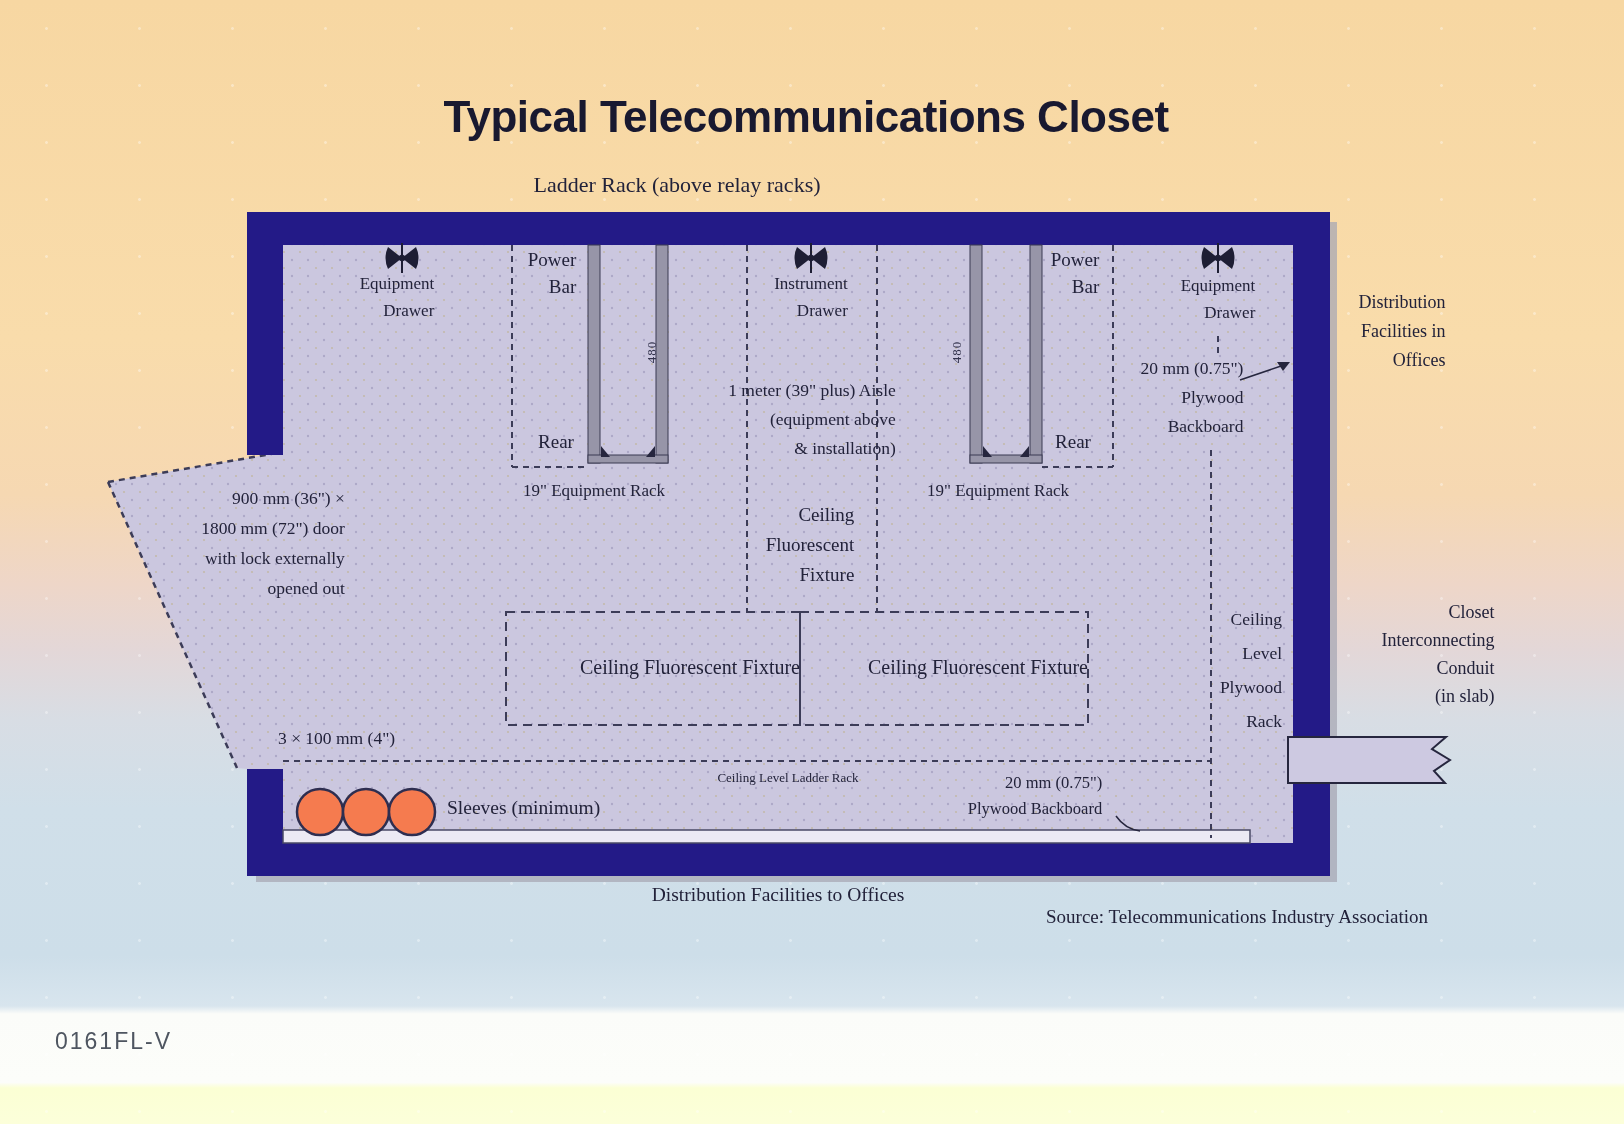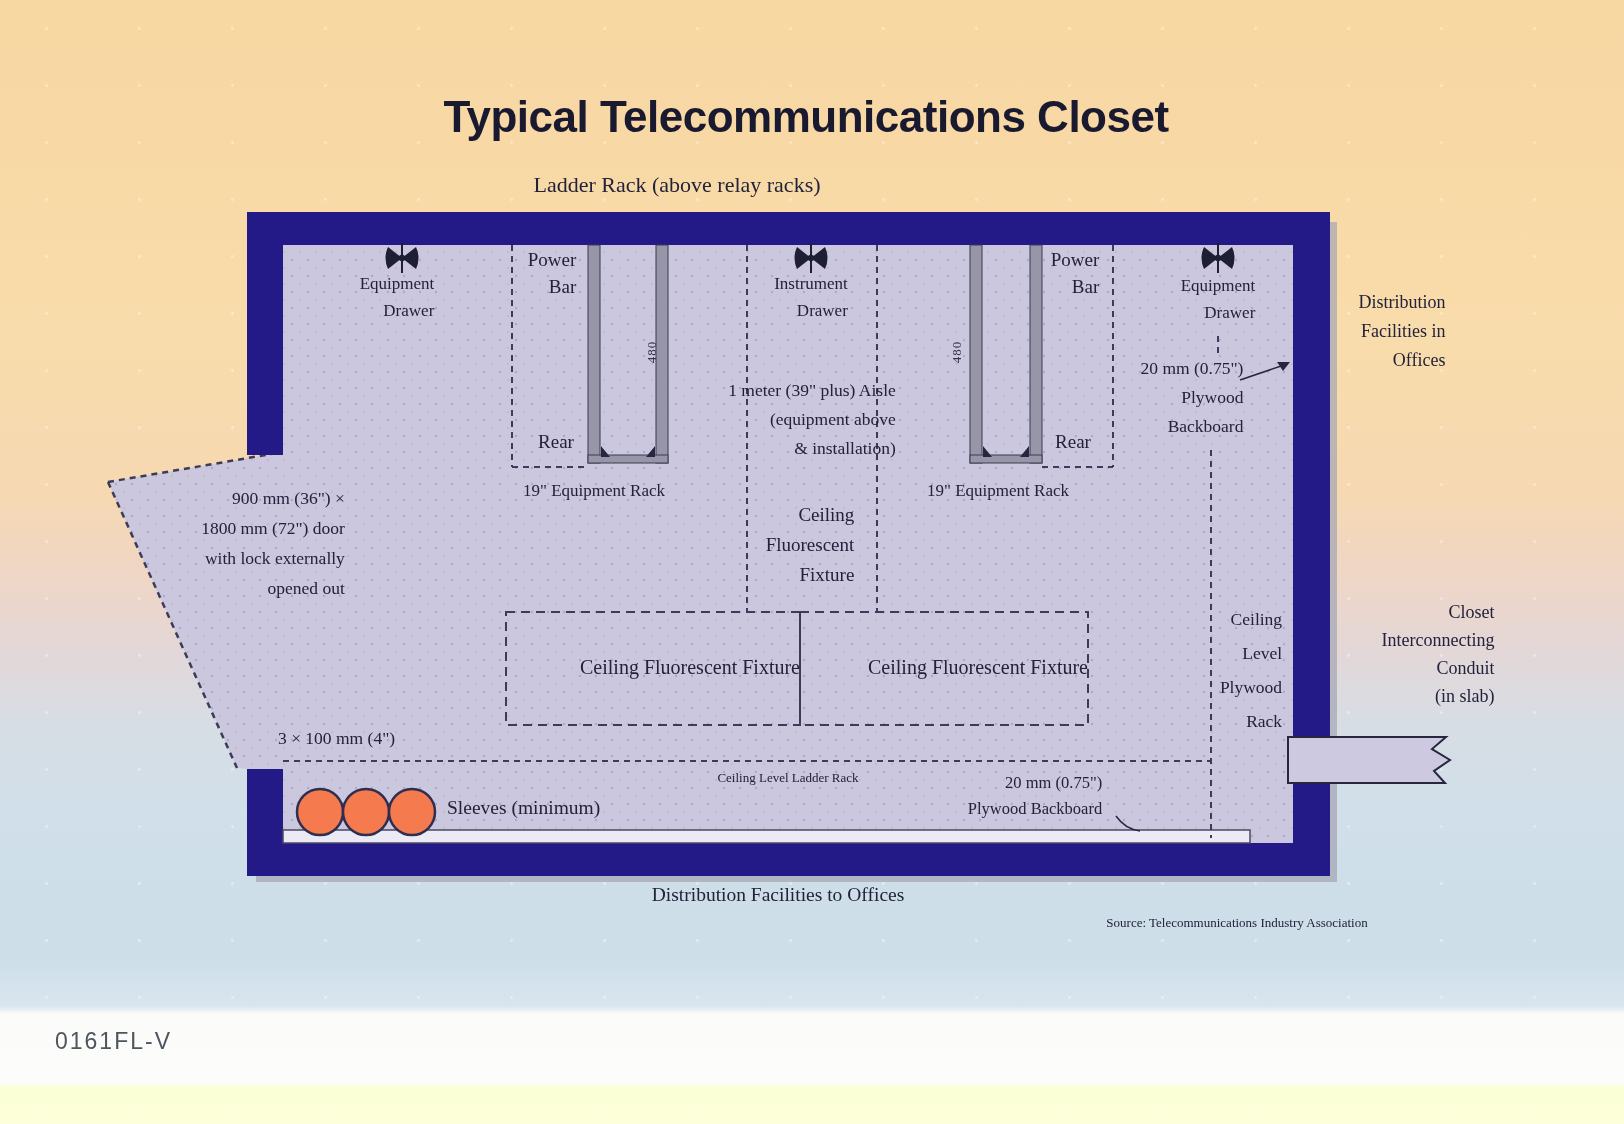--- a/index.html
+++ b/index.html
@@ -203,15 +203,15 @@
       <div>Offices</div>
   </div>
   <div class="lbl" style="left:1438px; top:598px; font-size:18px; line-height:28px;">
     <div>Closet</div>
       <div>Interconnecting</div>
       <div>Conduit</div>
       <div>(in slab)</div>
   </div>
 
   <div class="lbl" style="left:778px; top:880px; font-size:19.5px;">Distribution Facilities to Offices</div>
-  <div class="lbl" style="left:1237px; top:903px; font-size:13px;margin-top:10px;">Source: Telecommunications Industry Association</div>
+  <div class="lbl" style="left:1237px; top:903px; font-size:19px;">Source: Telecommunications Industry Association</div>
   <div class="code">0161FL-V</div>
 </div>
 
 </body></html>

